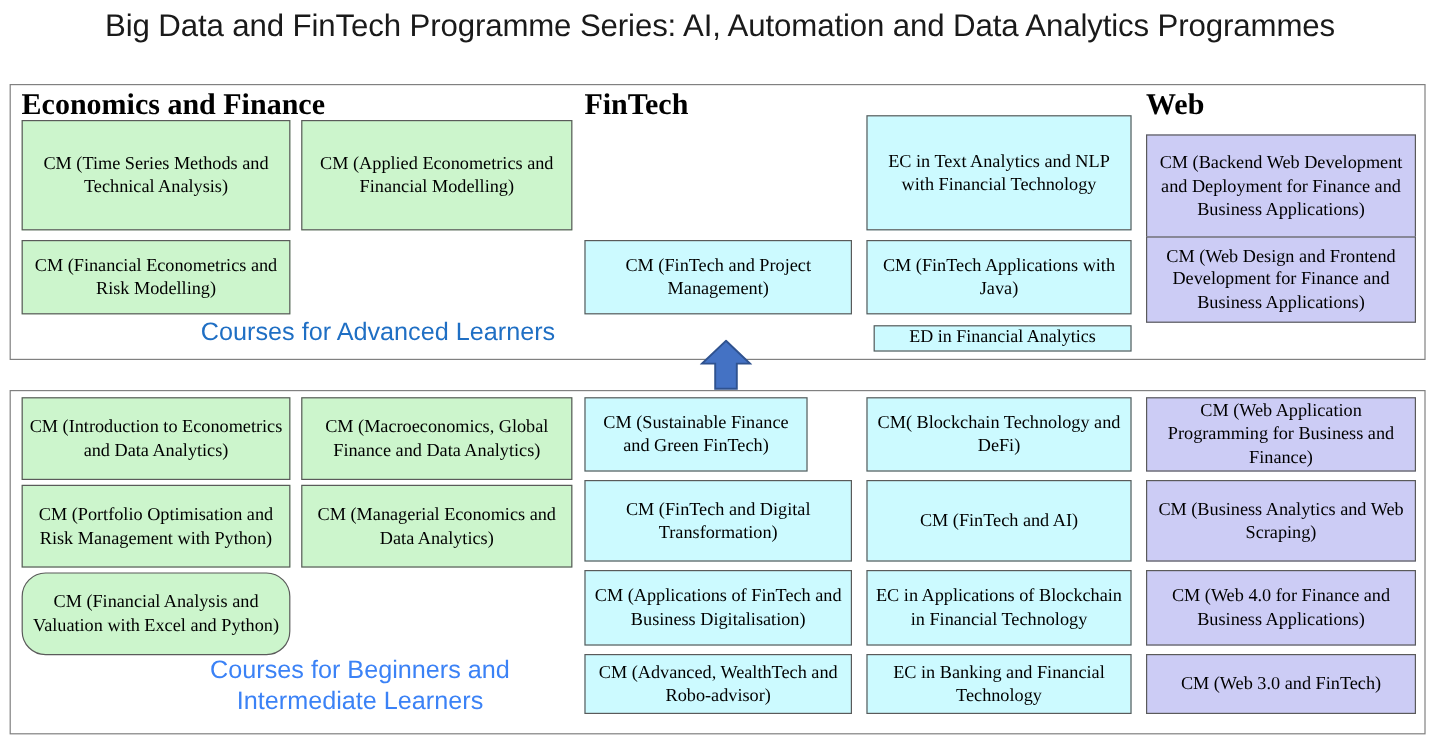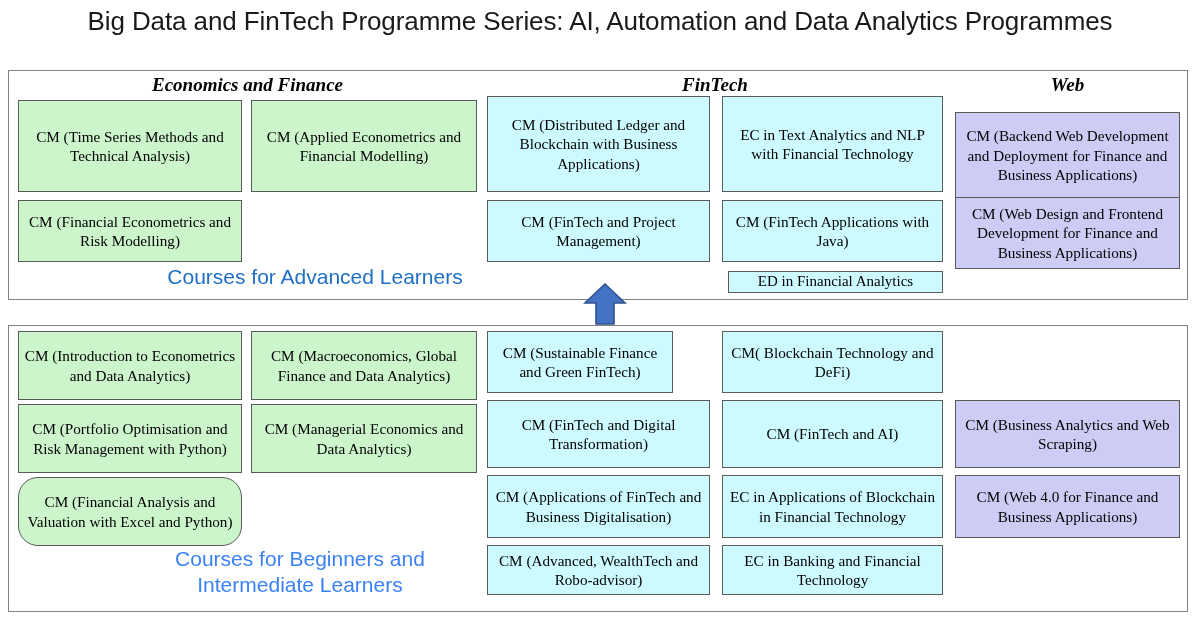--- a/index.html
+++ b/index.html
@@ -27,27 +27,26 @@
     position:absolute;
     border:1.3px solid #808080;
     background:#ffffff;
     box-sizing:border-box;
   }
   #frame-top{left:8px;top:70px;width:1180px;height:230px;}
   #frame-bottom{left:8px;top:325px;width:1180px;height:287px;}
 
   .col-head{
     position:absolute;
-    text-align:center;
+    text-align:left;
     font-family:"Liberation Serif", serif;
     font-weight:bold;
-    font-size:19px;
+    font-size:25px;
     color:#000000;
     white-space:nowrap;
-    font-style:italic;
   }
 
   .card{
     position:absolute;
     box-sizing:border-box;
     border:1.3px solid #5a5a5a;
     display:flex;
     align-items:center;
     justify-content:center;
     text-align:center;
@@ -88,21 +87,20 @@
 
   <div class="col-head" id="head-ef" style="left:18px;top:74px;width:459px;">Economics and Finance</div>
   <div class="col-head" id="head-ft" style="left:487px;top:74px;width:456px;">FinTech</div>
   <div class="col-head" id="head-web" style="left:955px;top:74px;width:225px;">Web</div>
 
   <div class="card green" style="left:18px;top:100px;width:224px;height:92px;">CM (Time Series Methods and Technical Analysis)</div>
   <div class="card green" style="left:18px;top:200px;width:224px;height:62px;">CM (Financial Econometrics and Risk Modelling)</div>
 
   <div class="card green" style="left:251px;top:100px;width:226px;height:92px;">CM (Applied Econometrics and Financial Modelling)</div>
 
-  <div class="card cyan" style="left:487px;top:96px;width:223px;height:96px;">CM (Distributed Ledger and Blockchain with Business Applications)</div>
   <div class="card cyan" style="left:487px;top:200px;width:223px;height:62px;">CM (FinTech and Project Management)</div>
 
   <div class="card cyan" style="left:722px;top:96px;width:221px;height:96px;">EC in Text Analytics and NLP with Financial Technology</div>
   <div class="card cyan" style="left:722px;top:200px;width:221px;height:62px;">CM (FinTech Applications with Java)</div>
   <div class="card cyan" style="left:728px;top:271px;width:215px;height:22px;font-size:15px;">ED in Financial Analytics</div>
 
   <div class="card purple" style="left:955px;top:112px;width:225px;height:87px;">CM (Backend Web Development and Deployment for Finance and Business Applications)</div>
   <div class="card purple" style="left:955px;top:197px;width:225px;height:72px;">CM (Web Design and Frontend Development for Finance and Business Applications)</div>
 
   <div class="section-label" id="label-advanced" style="left:120px;top:264px;width:390px;">Courses for Advanced Learners</div>
@@ -125,19 +123,21 @@
   <div class="card cyan" style="left:487px;top:331px;width:186px;height:62px;">CM (Sustainable Finance and Green FinTech)</div>
   <div class="card cyan" style="left:487px;top:400px;width:223px;height:68px;">CM (FinTech and Digital Transformation)</div>
   <div class="card cyan" style="left:487px;top:475px;width:223px;height:63px;">CM (Applications of FinTech and Business Digitalisation)</div>
   <div class="card cyan" style="left:487px;top:545px;width:223px;height:50px;">CM (Advanced, WealthTech and Robo-advisor)</div>
 
   <div class="card cyan" style="left:722px;top:331px;width:221px;height:62px;">CM( Blockchain Technology and DeFi)</div>
   <div class="card cyan" style="left:722px;top:400px;width:221px;height:68px;">CM (FinTech and AI)</div>
   <div class="card cyan" style="left:722px;top:475px;width:221px;height:63px;">EC in Applications of Blockchain in Financial Technology</div>
   <div class="card cyan" style="left:722px;top:545px;width:221px;height:50px;">EC in Banking and Financial Technology</div>
 
+  <div class="card purple" style="left:955px;top:331px;width:225px;height:62px;">CM (Web Application Programming for Business and Finance)</div>
   <div class="card purple" style="left:955px;top:400px;width:225px;height:68px;">CM (Business Analytics and Web Scraping)</div>
   <div class="card purple" style="left:955px;top:475px;width:225px;height:63px;">CM (Web 4.0 for Finance and Business Applications)</div>
+  <div class="card purple" style="left:955px;top:545px;width:225px;height:50px;">CM (Web 3.0 and FinTech)</div>
 
   <div class="section-label" id="label-beginner" style="left:120px;top:546px;width:360px;">Courses for Beginners and
 Intermediate Learners</div>
 
 </div>
 
 </body></html>

